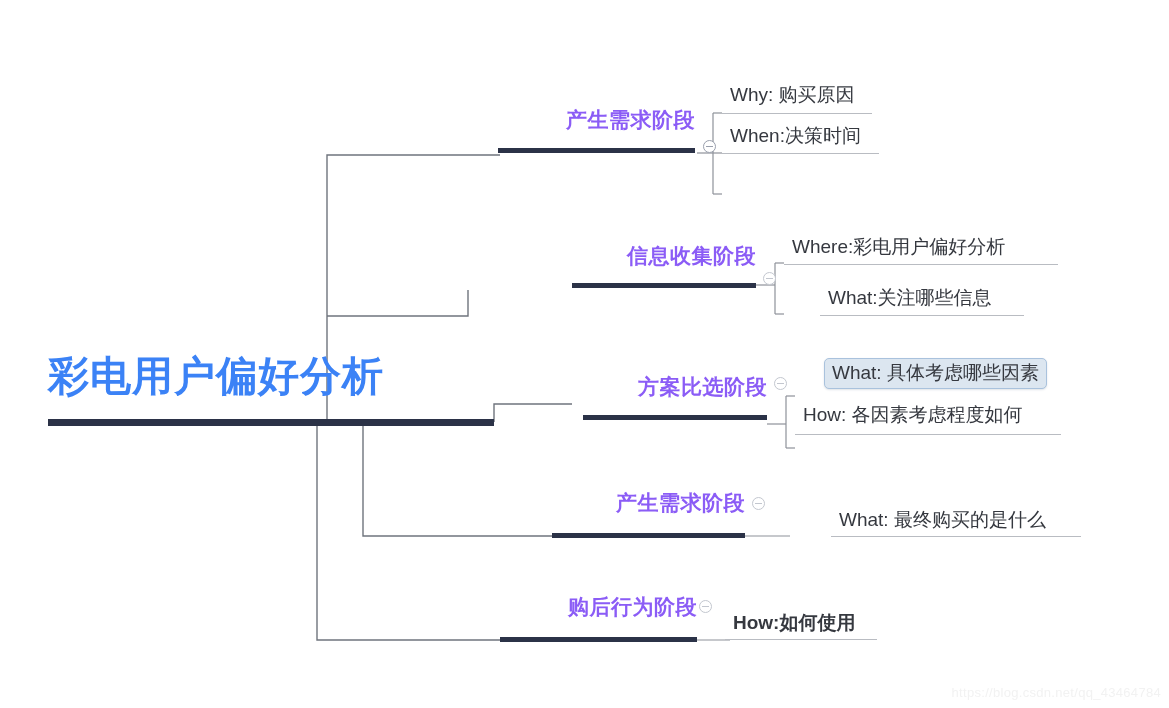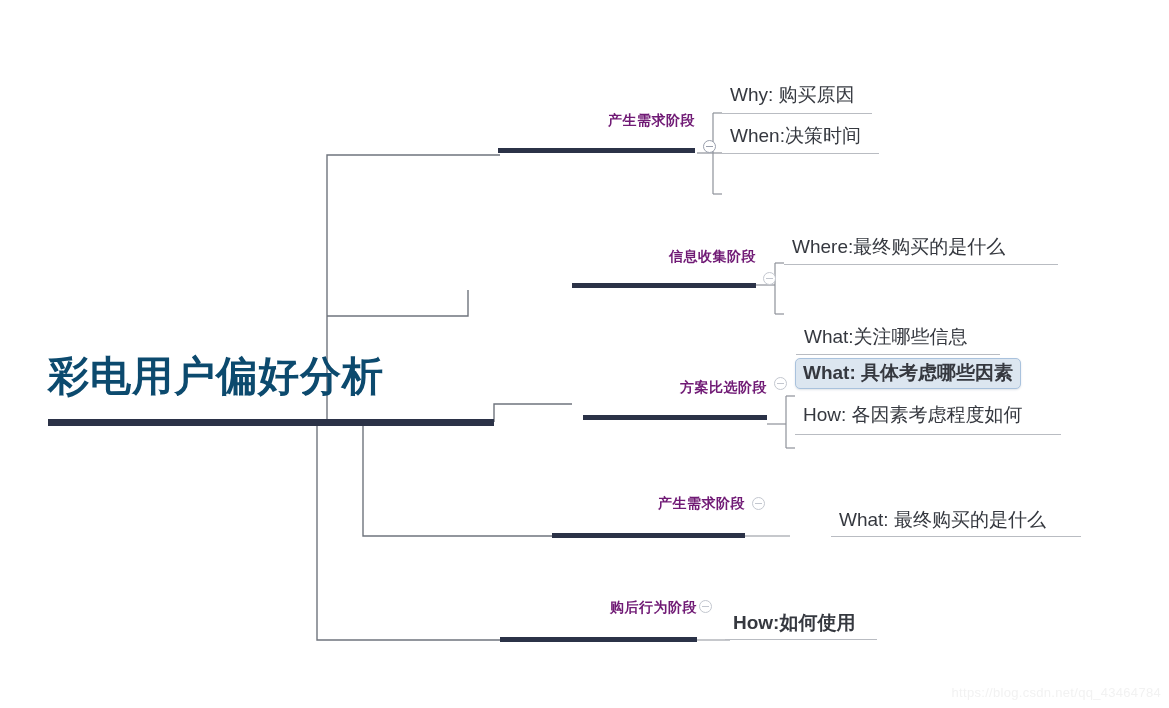--- a/index.html
+++ b/index.html
@@ -30,42 +30,42 @@
   
   .root-node {
     position: absolute;
     left: 48px;
     top: 348px;
     width: 452px;
   }
   .root-label {
     font-size: 41px;
     font-weight: bold;
-    color: #0c4a6e;
+    color: #3b82f6;
     letter-spacing: 1px;
     line-height: 56px;
     white-space: nowrap;
   }
   .root-rule {
     position: absolute;
     left: 0px;
     top: 71px;
     width: 446px;
     height: 7px;
     background: #2b3247;
   }
 
   
   .branch {
     position: absolute;
   }
   .branch-label {
-    font-size: 14px;
+    font-size: 21px;
     font-weight: bold;
-    color: #701a75;
+    color: #8b5cf6;
     letter-spacing: 0.5px;
     line-height: 30px;
     white-space: nowrap;
     text-align: right;
   }
   .branch-rule {
     position: absolute;
     height: 5px;
     background: #2b3247;
     left: 0;
@@ -197,35 +197,35 @@
     <div class="leaf-rule" style="top:32px; width:157px;"></div>
   </div>
 
   <div class="branch" style="left:572px; top:241px; width:184px;">
     <div class="branch-label">信息收集阶段</div>
     <div class="branch-rule" style="top:42px; width:184px;"></div>
   </div>
   <div class="toggle faint" style="left:763px; top:272px;"></div>
 
   <div class="leaf" style="left:784px; top:232px;">
-    <div class="leaf-label">Where:最终购买的是什么</div>
+    <div class="leaf-label">Where:彩电用户偏好分析</div>
     <div class="leaf-rule" style="top:32px; width:274px;"></div>
   </div>
-  <div class="leaf" style="left:796px; top:283px;margin-top:39px;">
+  <div class="leaf" style="left:820px; top:283px;">
     <div class="leaf-label">What:关注哪些信息</div>
     <div class="leaf-rule" style="top:32px; width:204px;"></div>
   </div>
 
   <div class="branch" style="left:583px; top:372px; width:184px;">
     <div class="branch-label">方案比选阶段</div>
     <div class="branch-rule" style="top:43px; width:184px;"></div>
   </div>
   <div class="toggle faint" style="left:774px; top:377px;"></div>
 
-  <div class="leaf selected" style="left:795px; top:358px;font-weight:bold;">
+  <div class="leaf selected" style="left:824px; top:358px;">
     <div class="leaf-label">What: 具体考虑哪些因素</div>
   </div>
   <div class="leaf" style="left:795px; top:400px;">
     <div class="leaf-label">How: 各因素考虑程度如何</div>
     <div class="leaf-rule" style="top:34px; width:266px;"></div>
   </div>
 
   <div class="branch" style="left:552px; top:488px; width:193px;">
     <div class="branch-label">产生需求阶段</div>
     <div class="branch-rule" style="top:45px; width:193px;"></div>

